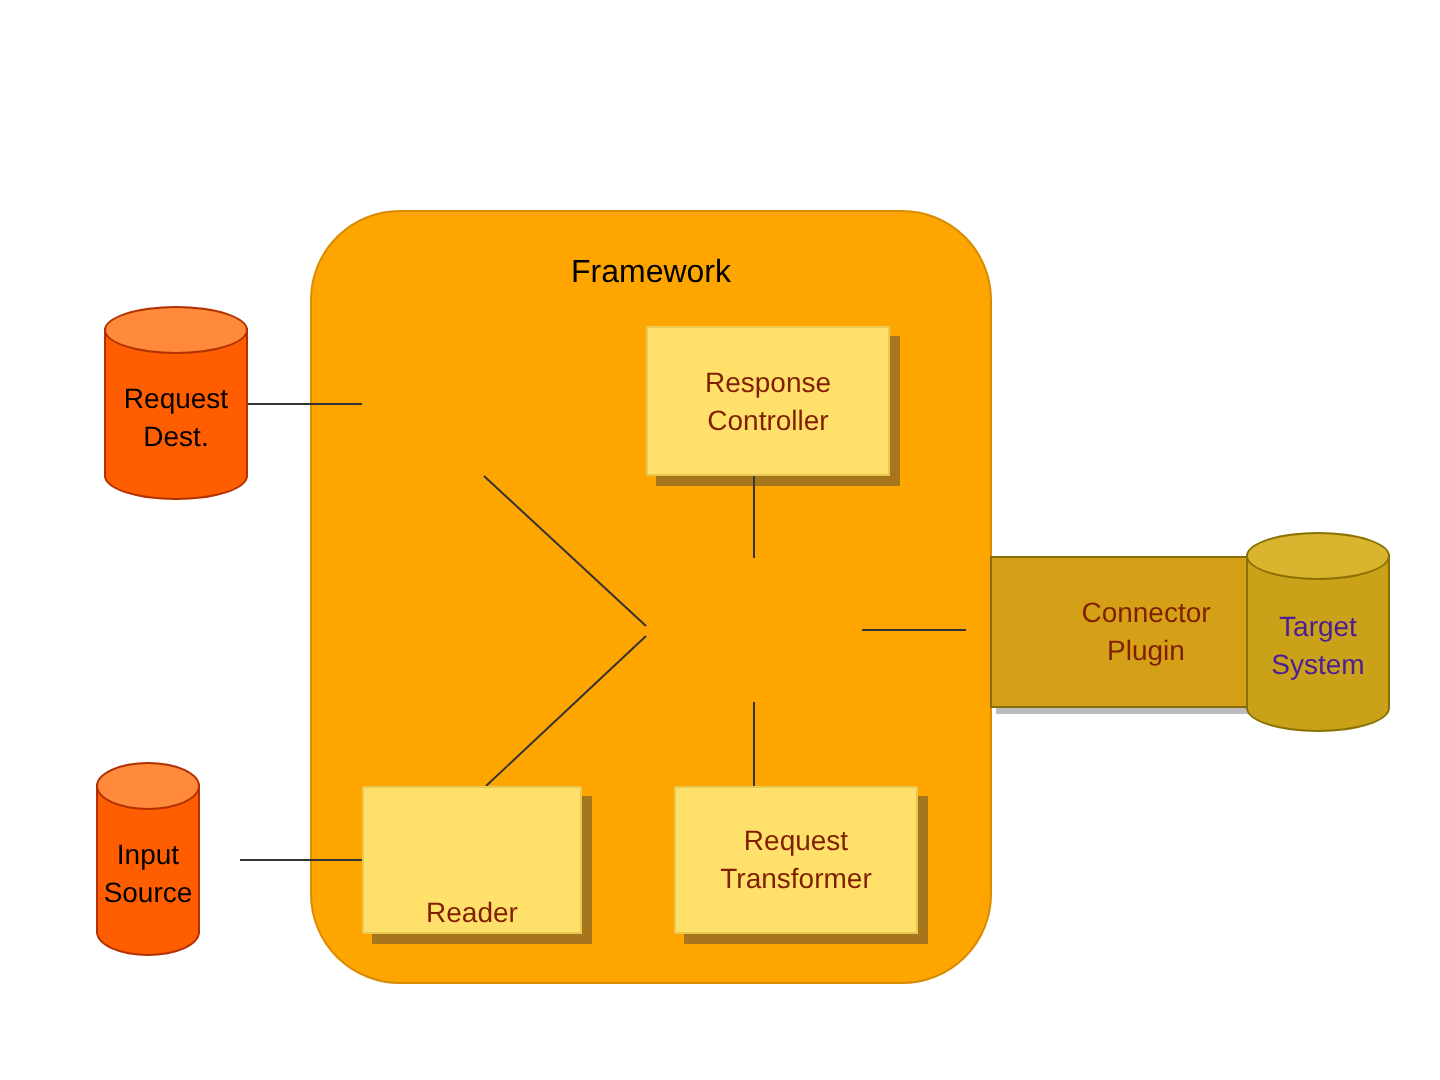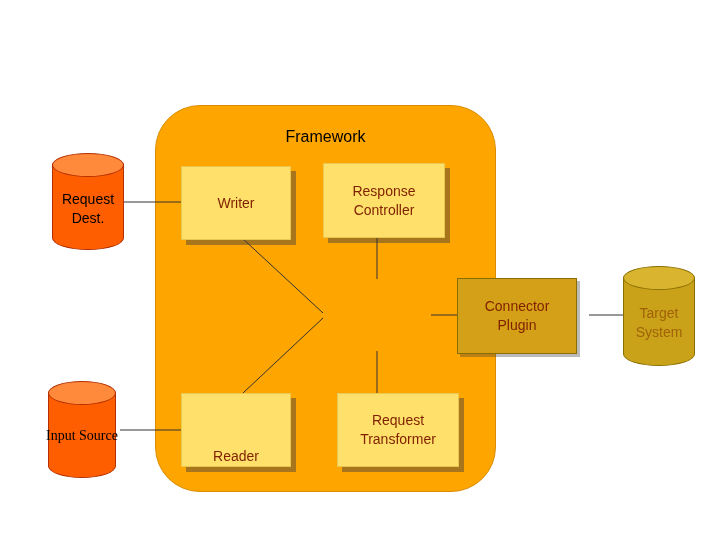--- a/index.html
+++ b/index.html
@@ -79,21 +79,21 @@
   .cyl-orange .cyl-body { background:#FF5E00; border:1px solid #B33000; border-top:none; }
   .cyl-gold .cyl-top    { background:#D9B52F; border:1px solid #8A7000; }
   .cyl-gold .cyl-body   { background:#C9A21A; border:1px solid #8A7000; border-top:none; }
   .cyl-label {
     position:absolute; left:-4px; right:-4px; top:14px; bottom:0;
     display:flex; align-items:center; justify-content:center;
     text-align:center;
     font-size:14px; line-height:1.35;
   }
   .cyl-orange .cyl-label { color:#000000; }
-  .cyl-gold   .cyl-label { color:#a16207; }
+  .cyl-gold   .cyl-label { color:#4c1d95; }
 </style>
 </head>
 <body>
 
 <div class="stage">
 
   <div class="framework">
     <div class="framework-title">Framework</div>
   </div>
 
@@ -101,48 +101,45 @@
     <line x1="124" y1="202" x2="181" y2="202"></line>
     <line x1="242" y1="238" x2="323" y2="313"></line>
     <line x1="377" y1="236" x2="377" y2="279"></line>
     <line x1="377" y1="351" x2="377" y2="393"></line>
     <line x1="323" y1="318" x2="243" y2="393"></line>
     <line x1="181" y1="430" x2="120" y2="430"></line>
     <line x1="431" y1="315" x2="483" y2="315"></line>
     <line x1="589" y1="315" x2="623" y2="315"></line>
   </svg>
 
-  <div class="node box-yellow" style="left:181px; top:166px; width:108px; height:72px;">
-    <span>Writer</span>
-  </div>
 
   <div class="node box-yellow" style="left:323px; top:163px; width:108px; height:73px; padding:0 6px;">
     <span>Response Controller</span>
   </div>
 
 
   <div class="node box-yellow" style="left:181px; top:393px; width:108px; height:72px;align-items:flex-end;">
     <span>Reader</span>
   </div>
 
   <div class="node box-yellow" style="left:337px; top:393px; width:108px; height:72px; padding:0 6px;">
     <span>Request Transformer</span>
   </div>
 
-  <div class="node box-gold" style="left:457px; top:278px; width:106px; height:74px; padding:0 6px;">
+  <div class="node box-gold" style="left:495px; top:278px; width:106px; height:74px; padding:0 24px;">
     <span>Connector Plugin</span>
   </div>
 
   <div class="cyl cyl-orange" style="left:52px; top:153px; width:72px; height:97px;">
     <div class="cyl-body"></div>
     <div class="cyl-top"></div>
     <div class="cyl-label">Request Dest.</div>
   </div>
 
-  <div class="cyl cyl-orange" style="left:48px; top:381px; width:68px; height:97px;font-family:Liberation Serif, serif;">
+  <div class="cyl cyl-orange" style="left:48px; top:381px; width:52px; height:97px;">
     <div class="cyl-body"></div>
     <div class="cyl-top"></div>
     <div class="cyl-label">Input Source</div>
   </div>
 
   <div class="cyl cyl-gold" style="left:623px; top:266px; width:72px; height:100px;">
     <div class="cyl-body"></div>
     <div class="cyl-top"></div>
     <div class="cyl-label">Target System</div>
   </div>

